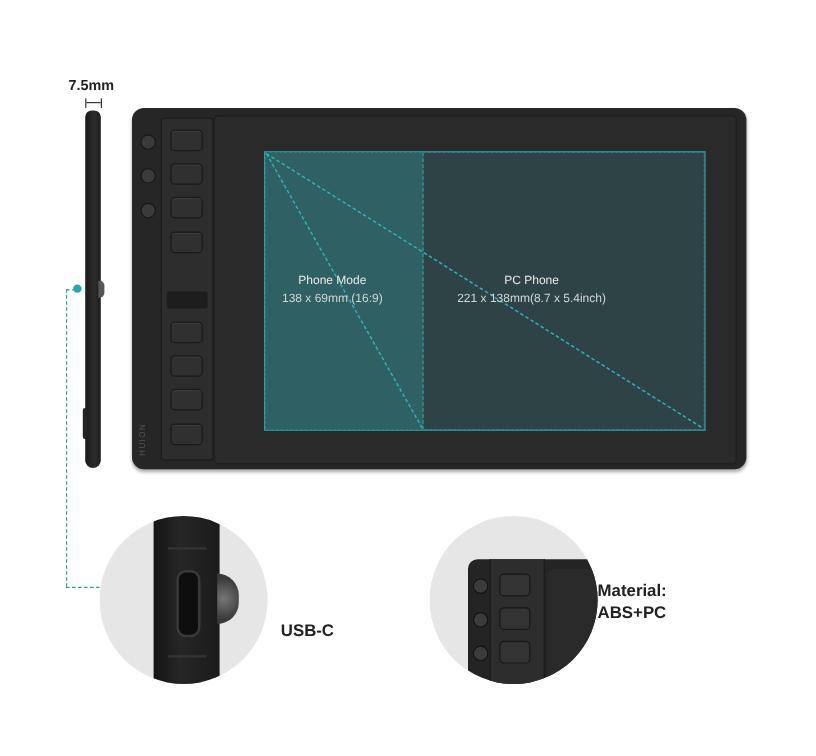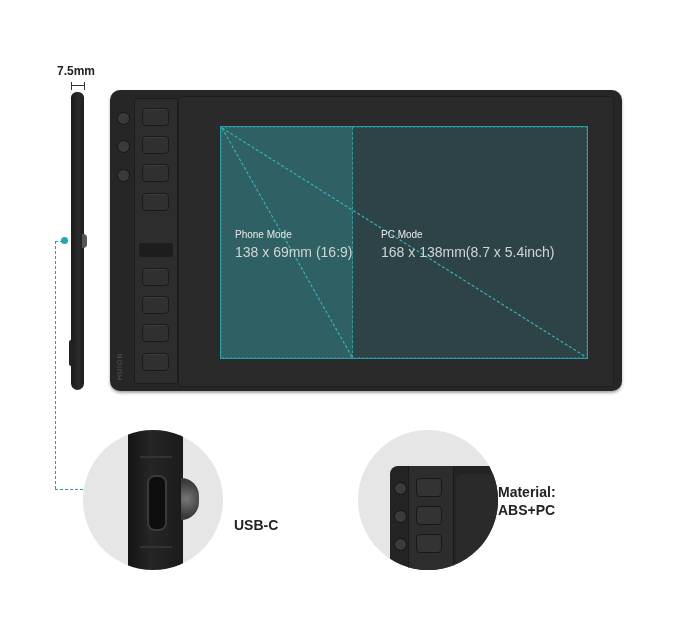--- a/index.html
+++ b/index.html
@@ -22,26 +22,26 @@
 
   
   .tablet { left:110px; top:90px; width:512px; height:301px; background:#262626; border-radius:10px; box-shadow:0 2px 3px rgba(0,0,0,.35); }
   .key-strip { left:24px; top:8px; width:42px; height:284px; background:#2d2d2d; border-radius:3px; border:1px solid #1c1c1c; }
   .inner-panel { left:68px; top:6px; width:434px; height:289px; background:#2a2a2a; border-radius:4px; border:1px solid #1e1e1e; }
   .round-btn { width:11px; height:11px; border-radius:50%; background:#3a3a3a; border:1px solid #181818; left:7px; }
   .key { left:7px; width:25px; height:16px; background:#303030; border:1px solid #1a1a1a; border-radius:4px; box-shadow:inset 0 1px 0 #3c3c3c; }
   .roller { left:4px; top:144px; width:34px; height:14px; background:#1d1d1d; border-radius:2px; }
   .brand { left:4px; top:230px; font-size:7px; color:#555; transform:rotate(-90deg); transform-origin:left top; letter-spacing:1px; }
 
-  .active-area { left:110px; top:36px; width:366px; height:231px; background:#2e4346; border:1px solid #2a9ea5; }
+  .active-area { left:110px; top:36px; width:366px; height:231px; background:#2e4346; border:1px solid #2a9ea5;text-align:center; }
   .phone-area { left:0; top:0; width:131px; height:231px; background:#2f6063; border-right:1px dashed #2a9ea5; }
   .area-svg { left:0; top:0; width:366px; height:231px; }
 
   .mode-title { font-size:10px; color:#e8e8e8; }
-  .mode-size { font-size:14px; color:#cfd6d6; margin-top:4px; }
+  .mode-size { font-size:10px; color:#cfd6d6; margin-top:4px; }
 
   
   .circle { width:140px; height:140px; border-radius:50%; background:#e6e6e6; overflow:hidden; }
   .c1 { left:83px; top:430px; }
   .c2 { left:358px; top:430px; }
   .usb-body { left:45px; top:0; width:55px; height:140px; background:linear-gradient(90deg,#141414,#262626 40%,#1b1b1b); }
   .usb-port { left:64px; top:45px; width:16px; height:52px; border-radius:8px; border:2px solid #3a3a3a; background:#0e0e0e; }
   .usb-knob { left:98px; top:48px; width:18px; height:42px; border-radius:0 20px 20px 0; background:radial-gradient(circle at 30% 50%,#777,#3a3a3a 70%); }
   .usb-line { left:57px; width:32px; height:2px; background:#333; }
 
@@ -93,22 +93,22 @@
         <line x1="1" y1="1" x2="131" y2="230"></line>
         <line x1="1" y1="1" x2="365" y2="230"></line>
       </g>
       <rect x="0" y="0" width="366" height="231" fill="none" stroke="#2a9ea5" stroke-width="1" stroke-dasharray="2,2"></rect>
     </svg>
     <div class="abs" style="left:14px; top:102px">
       <div class="mode-title">Phone Mode</div>
       <div class="mode-size">138 x 69mm (16:9)</div>
     </div>
     <div class="abs" style="left:160px; top:102px">
-      <div class="mode-title">PC Mode</div>
-      <div class="mode-size">168 x 138mm(8.7 x 5.4inch)</div>
+      <div class="mode-title">PC Phone</div>
+      <div class="mode-size">221 x 138mm(8.7 x 5.4inch)</div>
     </div>
   </div>
 </div>
 
 <div class="abs circle c1">
   <div class="abs usb-body"></div>
   <div class="abs usb-line" style="top:26px"></div>
   <div class="abs usb-line" style="top:116px"></div>
   <div class="abs usb-port"></div>
   <div class="abs usb-knob"></div>

